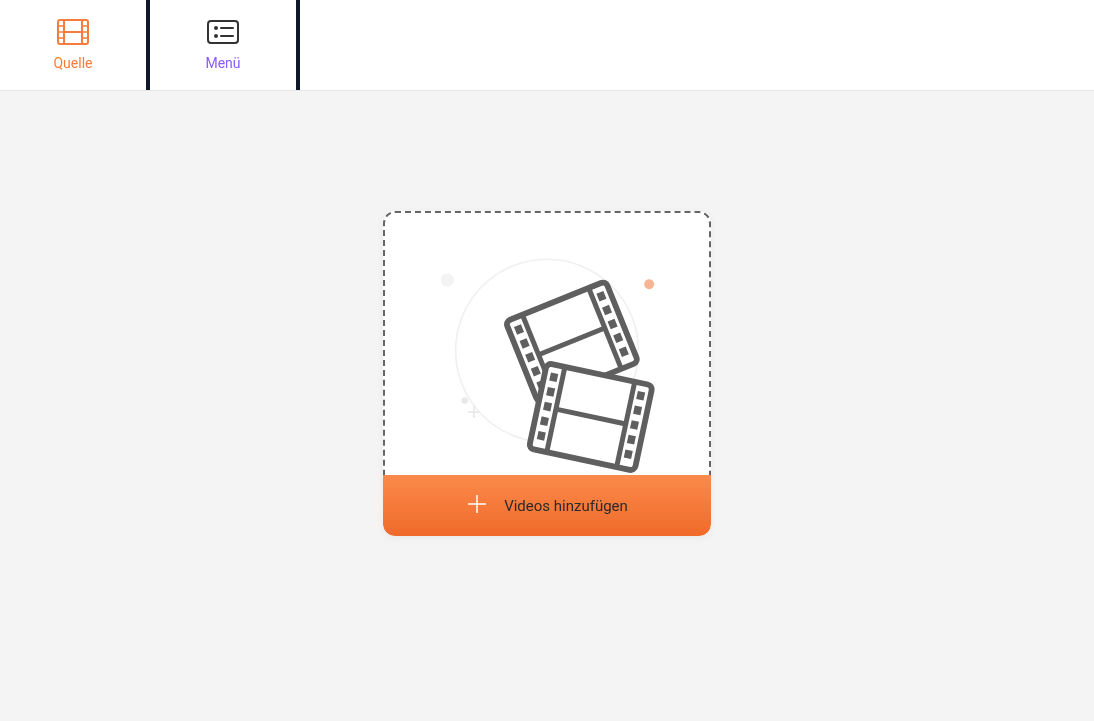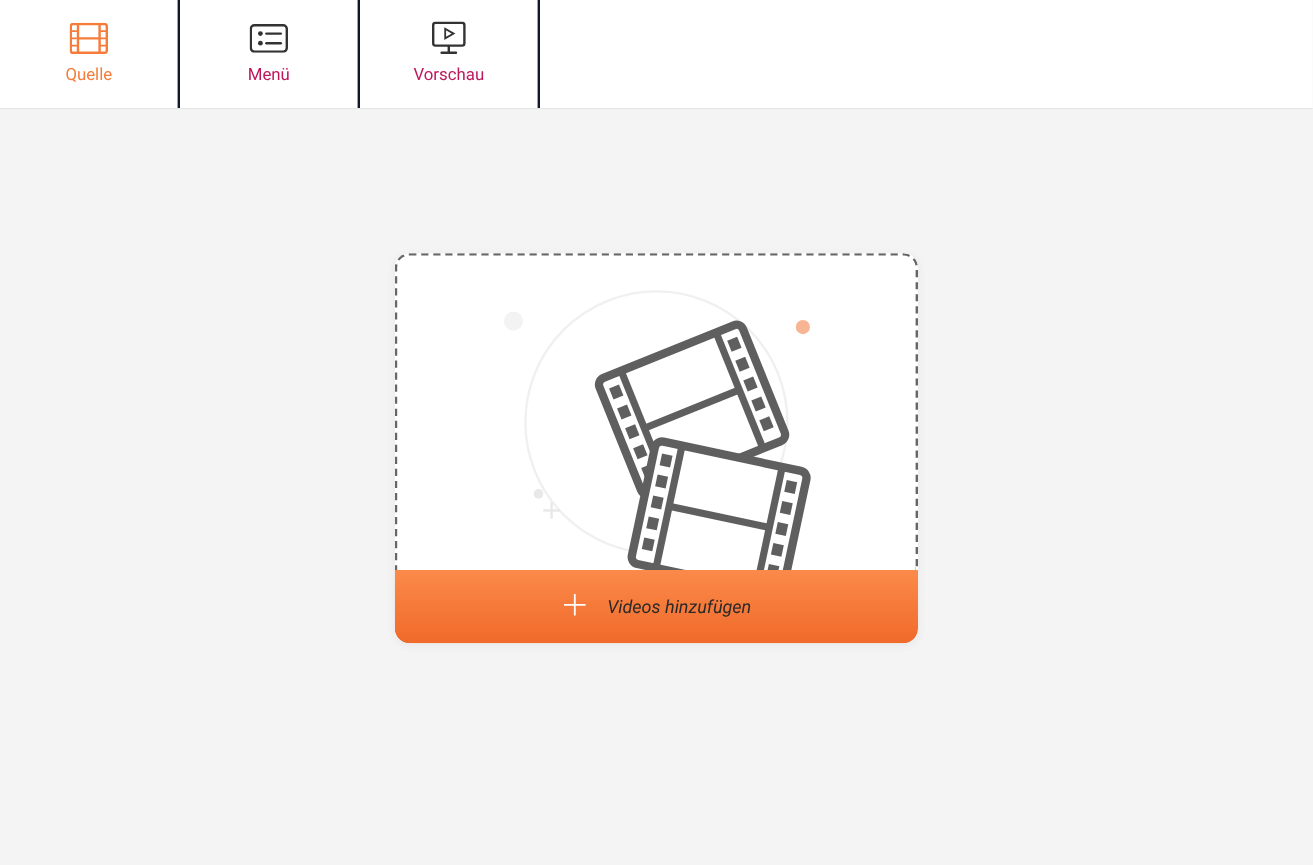--- a/index.html
+++ b/index.html
@@ -22,37 +22,37 @@
       height: 91px;
       border-bottom: 1px solid #e5e5e5;
     }
     
     .tab {
       width: 150px;
       display: flex;
       flex-direction: column;
       align-items: center;
       justify-content: center;
-      border-right: 2px solid #0f172a;
+      border-right: 4px solid #0f172a;
       cursor: pointer;
       gap: 10px;
     }
     
     .tab.active {
       color: #f57c3a;
     }
     
     .tab.active svg {
       stroke: #f57c3a;
       fill: #f57c3a;
     }
     
     .tab-label {
       font-size: 14px;
-      color: #be185d;
+      color: #8b5cf6;
     }
     
     .tab.active .tab-label {
       color: #f57c3a;
     }
     
     .tab-icon {
       width: 32px;
       height: 26px;
       display: flex;
@@ -62,27 +62,26 @@
     
     .main-content {
       display: flex;
       align-items: flex-start;
       justify-content: center;
       height: calc(100% - 91px);
       padding-top: 120px;
     }
     
     .drop-zone {
-      width: 436px;
+      width: 328px;
       height: 325px;
       border-radius: 12px;
       overflow: hidden;
       position: relative;
       box-shadow: 0 2px 8px rgba(0,0,0,0.05);
-      font-style: italic;
     }
     
     .drop-area {
       width: 100%;
       height: 264px;
       background: #ffffff;
       border: 2px dashed #666;
       border-bottom: none;
       border-top-left-radius: 12px;
       border-top-right-radius: 12px;
@@ -151,31 +150,20 @@
         <rect x="1" y="1" width="30" height="22" rx="3" fill="none" stroke="#333" stroke-width="2"></rect>
         <circle cx="9" cy="8" r="2" fill="#333"></circle>
         <circle cx="9" cy="16" r="2" fill="#333"></circle>
         <line x1="14" y1="8" x2="26" y2="8" stroke="#333" stroke-width="2" stroke-linecap="round"></line>
         <line x1="14" y1="16" x2="26" y2="16" stroke="#333" stroke-width="2" stroke-linecap="round"></line>
       </svg>
     </div>
     <span class="tab-label">Menü</span>
   </div>
 
-  <div class="tab">
-    <div class="tab-icon">
-      <svg width="32" height="28" viewBox="0 0 32 28">
-        <rect x="3" y="1" width="26" height="19" rx="2" fill="none" stroke="#333" stroke-width="2"></rect>
-        <polygon points="13,6 13,14 20,10" fill="none" stroke="#333" stroke-width="1.5"></polygon>
-        <line x1="10" y1="26" x2="22" y2="26" stroke="#333" stroke-width="2" stroke-linecap="round"></line>
-        <line x1="16" y1="20" x2="16" y2="26" stroke="#333" stroke-width="2"></line>
-      </svg>
-    </div>
-    <span class="tab-label">Vorschau</span>
-  </div>
 
 
 </div>
 
 <div class="main-content">
   <div class="drop-zone">
     <div class="drop-area">
       <svg class="illustration" width="390" height="264" viewBox="0 0 390 264">
 
         <circle cx="195" cy="140" r="110" fill="none" stroke="#f0f0f0" stroke-width="2"></circle>

